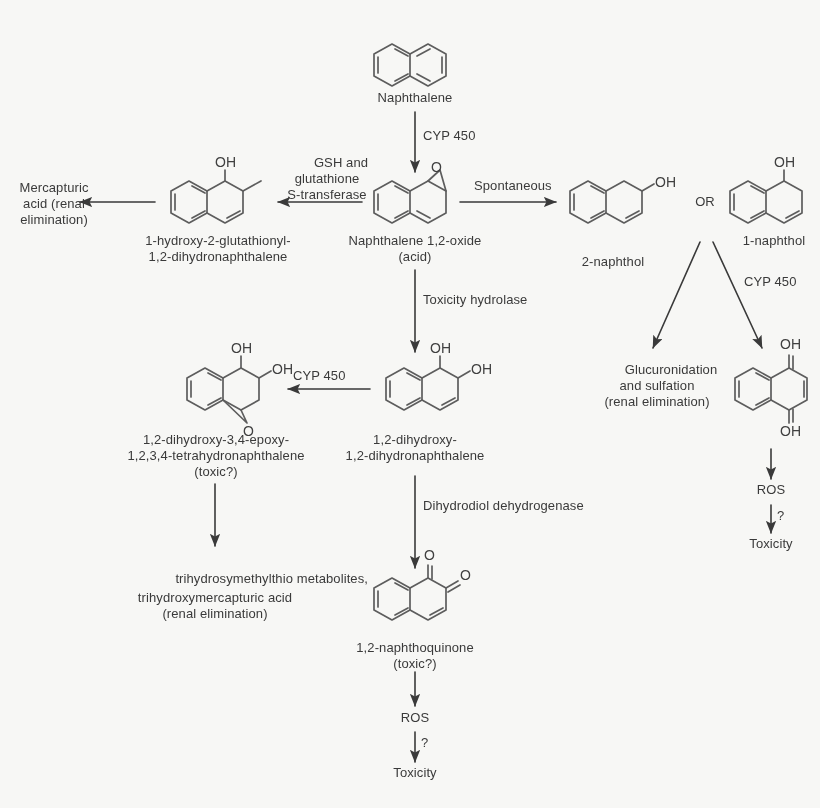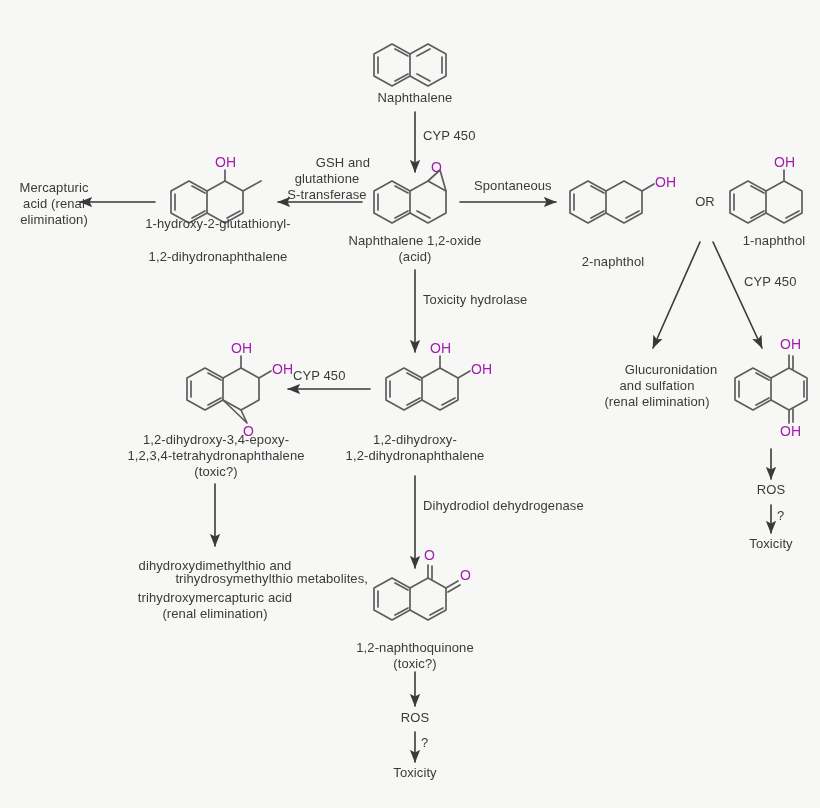--- a/index.html
+++ b/index.html
@@ -29,21 +29,21 @@
     font-size:13px;
     line-height:16px;
     color:#3a3a3a;
     white-space:pre;
     letter-spacing:0.1px;
   }
   .atom{
     position:absolute;
     font-size:14px;
     line-height:14px;
-    color:#a21caf;
+    color:#404040;
     white-space:pre;
     font-family:"Liberation Sans", sans-serif;
   }
   .lbl-caption{font-size:13px;line-height:16px;}
   .lbl-arrow{font-size:13px;line-height:16px;text-align:left;}
 </style>
 </head>
 <body>
 
 <div id="diagram-root">
@@ -214,41 +214,41 @@
 <span class="atom" style="left:780px;top:424px;">OH</span>
 
 <span class="atom" style="left:424px;top:548px;">O</span>
 <span class="atom" style="left:460px;top:568px;">O</span>
 
 <div class="txt lbl-caption" style="left:355px;top:90px;width:120px;">Naphthalene</div>
 
 <div class="txt lbl-caption" style="left:335px;top:233px;width:160px;">Naphthalene 1,2-oxide</div>
 <div class="txt lbl-caption" style="left:335px;top:249px;width:160px;">(acid)</div>
 
-<div class="txt lbl-caption" style="left:118px;top:216px;width:200px;">1-hydroxy-2-glutathionyl-</div>
+<div class="txt lbl-caption" style="left:118px;top:233px;width:200px;">1-hydroxy-2-glutathionyl-</div>
 <div class="txt lbl-caption" style="left:118px;top:249px;width:200px;">1,2-dihydronaphthalene</div>
 
 <div class="txt lbl-caption" style="left:563px;top:233px;width:100px;margin-top:21px;">2-naphthol</div>
 <div class="txt lbl-caption" style="left:724px;top:233px;width:100px;">1-naphthol</div>
 
 <div class="txt lbl-caption" style="left:685px;top:194px;width:40px;">OR</div>
 
 <div class="txt lbl-caption" style="left:110px;top:432px;width:212px;">1,2-dihydroxy-3,4-epoxy-</div>
 <div class="txt lbl-caption" style="left:110px;top:448px;width:212px;">1,2,3,4-tetrahydronaphthalene</div>
 <div class="txt lbl-caption" style="left:110px;top:464px;width:212px;">(toxic?)</div>
 
 <div class="txt lbl-caption" style="left:335px;top:432px;width:160px;">1,2-dihydroxy-</div>
 <div class="txt lbl-caption" style="left:335px;top:448px;width:160px;">1,2-dihydronaphthalene</div>
 
 <div class="txt lbl-caption" style="left:340px;top:640px;width:150px;">1,2-naphthoquinone</div>
 <div class="txt lbl-caption" style="left:340px;top:656px;width:150px;">(toxic?)</div>
 
 <div class="txt lbl-arrow" style="left:423px;top:128px;width:90px;">CYP 450</div>
 
-<div class="txt" style="left:274px;top:155px;width:96px;text-align:right;">GSH and</div>
+<div class="txt" style="left:293px;top:155px;width:96px;text-align:center;">GSH and</div>
 <div class="txt" style="left:279px;top:171px;width:96px;text-align:center;">glutathione</div>
 <div class="txt" style="left:279px;top:187px;width:96px;text-align:center;">S-transferase</div>
 
 <div class="txt" style="left:6px;top:180px;width:96px;text-align:center;">Mercapturic</div>
 <div class="txt" style="left:6px;top:196px;width:96px;text-align:center;">acid (renal</div>
 <div class="txt" style="left:6px;top:212px;width:96px;text-align:center;">elimination)</div>
 
 <div class="txt lbl-arrow" style="left:474px;top:178px;width:100px;">Spontaneous</div>
 
 <div class="txt lbl-arrow" style="left:423px;top:292px;width:140px;">Toxicity hydrolase</div>
@@ -256,21 +256,20 @@
 <div class="txt lbl-arrow" style="left:744px;top:274px;width:70px;">CYP 450</div>
 
 <div class="txt" style="left:603px;top:362px;width:136px;text-align:center;">Glucuronidation</div>
 <div class="txt" style="left:589px;top:378px;width:136px;text-align:center;">and sulfation</div>
 <div class="txt" style="left:589px;top:394px;width:136px;text-align:center;">(renal elimination)</div>
 
 <div class="txt lbl-arrow" style="left:293px;top:368px;width:70px;">CYP 450</div>
 
 <div class="txt lbl-arrow" style="left:423px;top:498px;width:190px;">Dihydrodiol dehydrogenase</div>
 
-<div class="txt" style="left:62px;top:558px;width:306px;text-align:center;">dihydroxydimethylthio and</div>
 <div class="txt" style="left:62px;top:571px;width:306px;text-align:right;">trihydrosymethylthio metabolites,</div>
 <div class="txt" style="left:62px;top:590px;width:306px;text-align:center;">trihydroxymercapturic acid</div>
 <div class="txt" style="left:62px;top:606px;width:306px;text-align:center;">(renal elimination)</div>
 
 <div class="txt" style="left:731px;top:482px;width:80px;">ROS</div>
 <div class="txt" style="left:777px;top:508px;width:20px;text-align:left;">?</div>
 <div class="txt" style="left:726px;top:536px;width:90px;">Toxicity</div>
 
 <div class="txt" style="left:375px;top:710px;width:80px;">ROS</div>
 <div class="txt" style="left:421px;top:735px;width:20px;text-align:left;">?</div>

